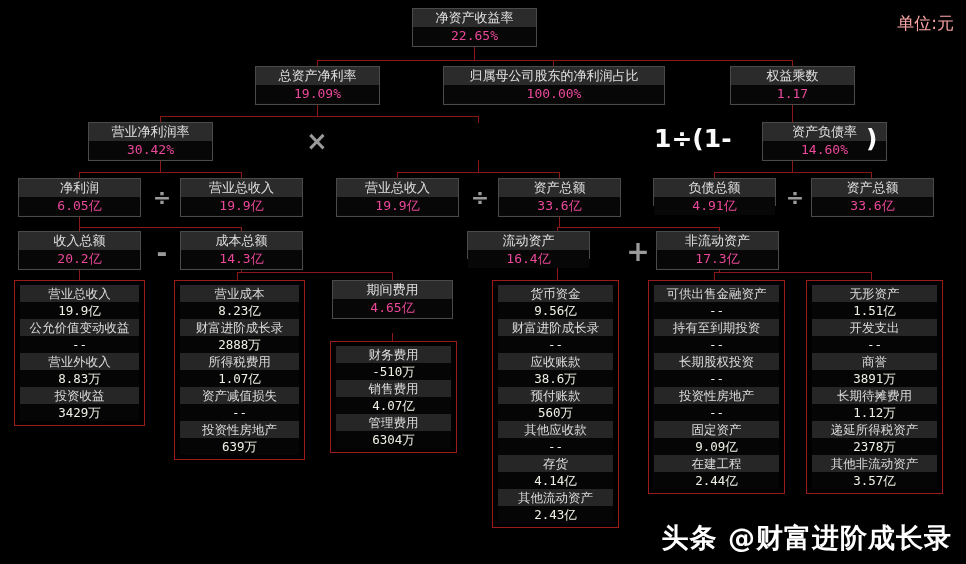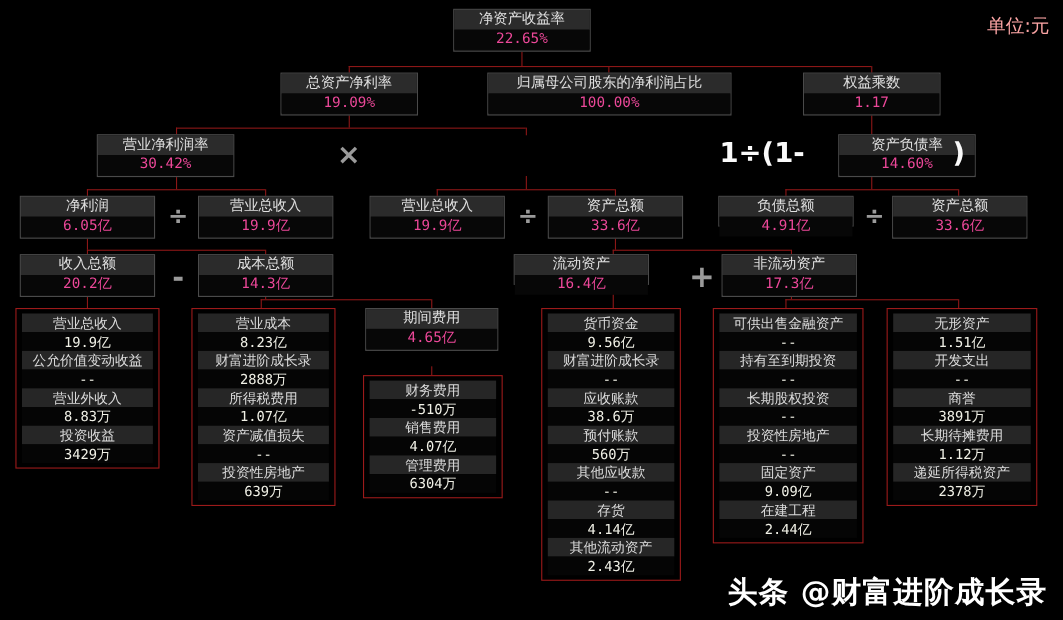--- a/index.html
+++ b/index.html
@@ -330,17 +330,21 @@
         <div class="gval">3891万</div>
       </div>
       <div class="grow">
         <div class="glabel">长期待摊费用</div>
         <div class="gval">1.12万</div>
       </div>
       <div class="grow">
         <div class="glabel">递延所得税资产</div>
         <div class="gval">2378万</div>
       </div>
+      <div class="grow">
+        <div class="glabel">其他非流动资产</div>
+        <div class="gval">3.57亿</div>
+      </div>
     </div>
 
   <div class="watermark" style="right:14px;bottom:8px;">头条 @财富进阶成长录</div>
 
 </div>
 
 </body></html>

